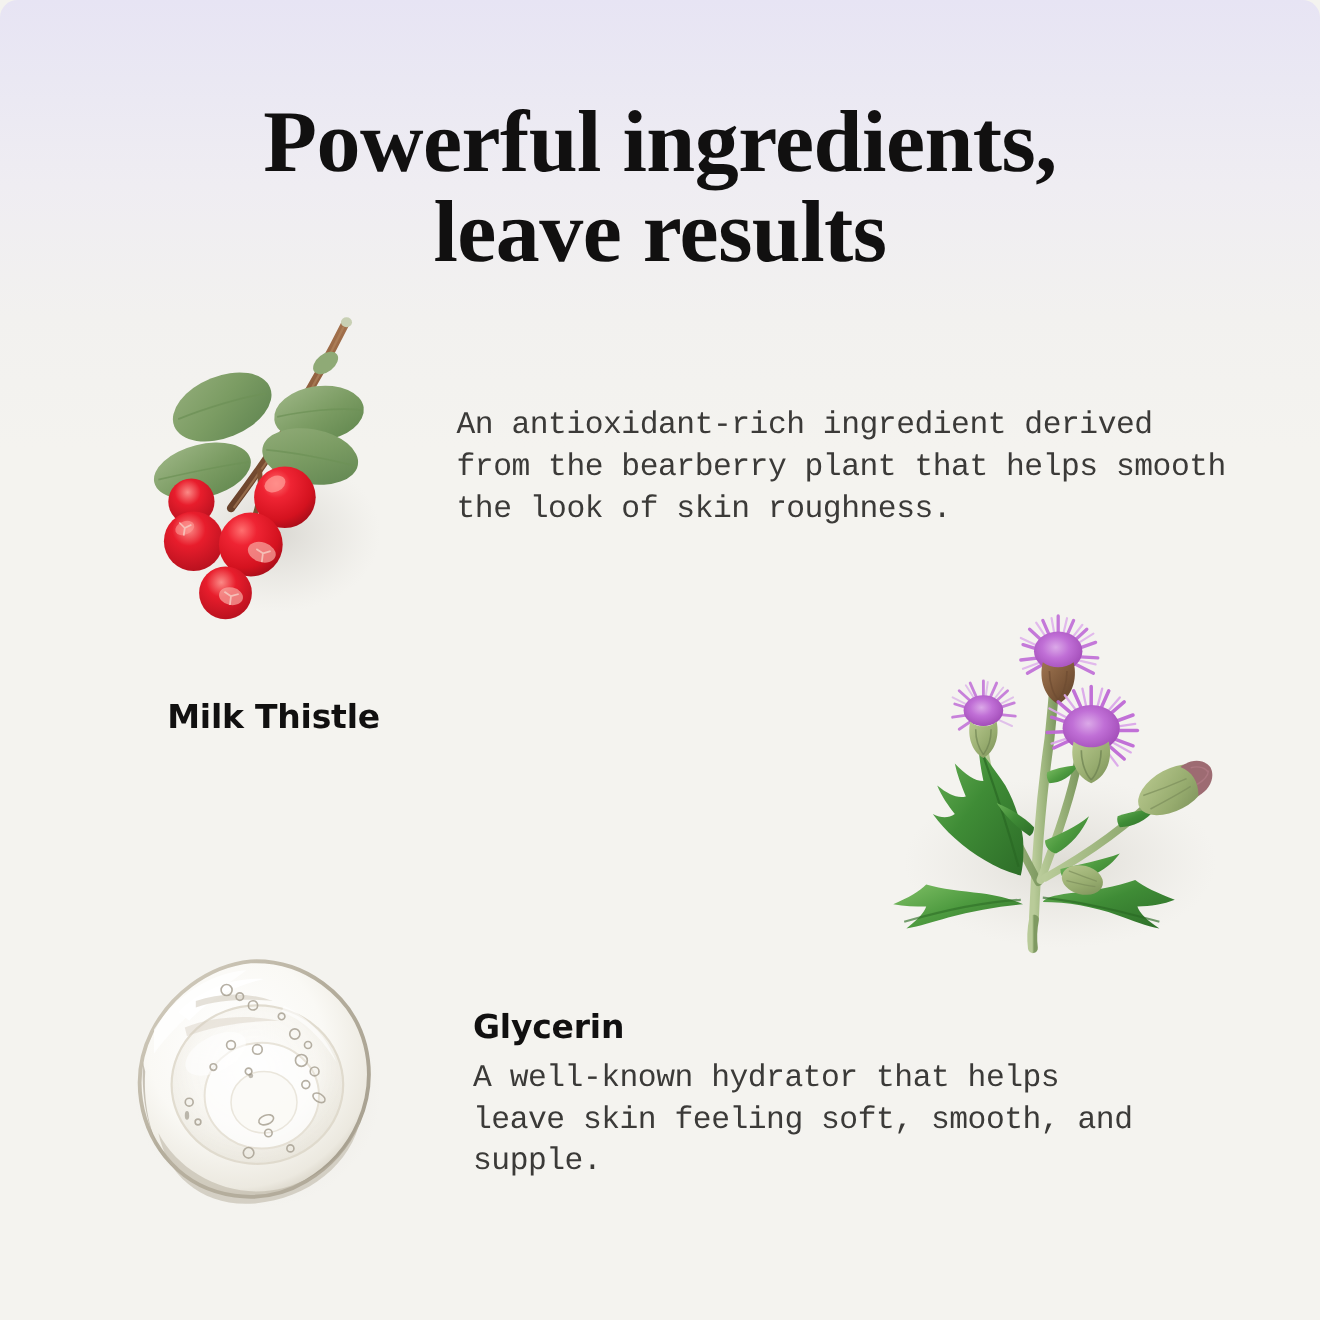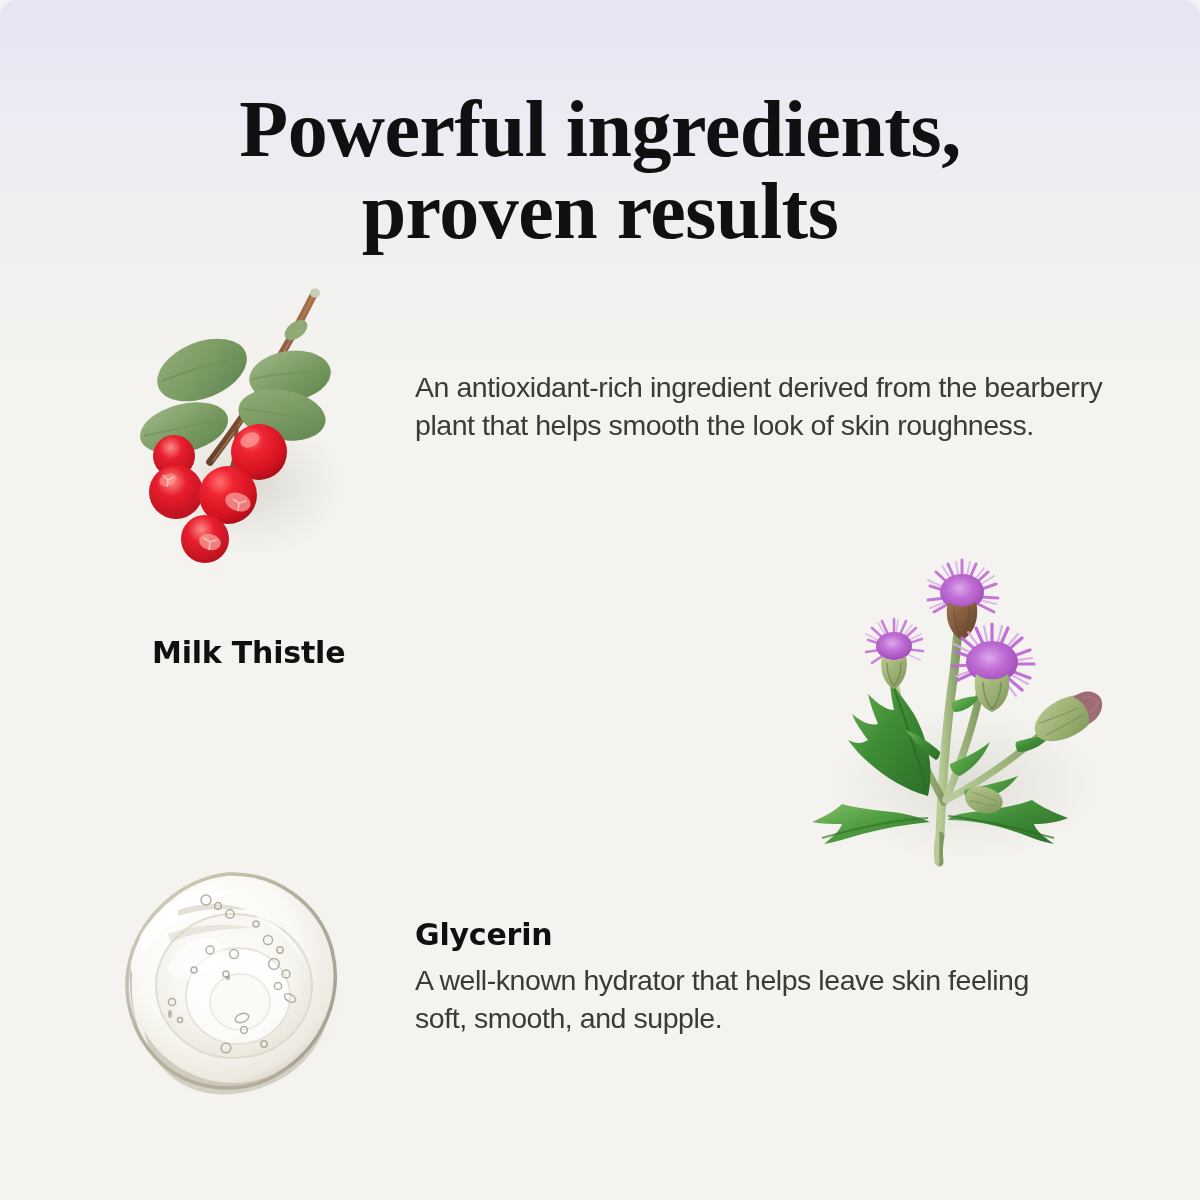--- a/index.html
+++ b/index.html
@@ -45,47 +45,47 @@
     margin:0 0 10px 0;
     font-family:"DejaVu Sans", sans-serif;
     font-weight:700;
     font-size:30px;
     line-height:1.1;
     letter-spacing:-0.2px;
     color:#111010;
   }
   .block p{
     margin:0;
-    font-family:Liberation Sans, sans-serif;
+    font-family:Liberation Mono, monospace;
     font-weight:400;
     font-size:28.5px;
     line-height:1.34;
     letter-spacing:-0.45px;
     color:#3b3a38;
   }
   #block-uva{ left:415px; top:368px; width:700px; }
   #block-milk{ left:152px; top:636px; width:620px; }
-  #block-gly{  left:415px; top:918px; width:620px; }
+  #block-gly{  left:430px; top:918px; width:620px; }
 
   
   .art{position:absolute;}
   .art svg{display:block;overflow:visible;}
 
   #art-bearberry{ left:118px; top:280px; width:300px; height:300px; }
   #art-thistle{  left:778px; top:552px; width:350px; height:320px; }
   #art-glycerin{ left:108px; top:862px; width:250px; height:250px; }
 </style>
 </head>
 <body>
 
 <div id="page">
 
   <div class="headline">
     <span class="l1">Powerful ingredients,</span>
-    <span class="l2">proven results</span>
+    <span class="l2">leave results</span>
   </div>
 
   <div class="art" id="art-bearberry">
     <svg viewBox="0 0 300 300" width="300" height="300" aria-hidden="true">
       <defs>
         <radialGradient id="berryG" cx="36%" cy="28%" r="78%">
           <stop offset="0%" stop-color="#ff6f6f"></stop>
           <stop offset="30%" stop-color="#ef2433"></stop>
           <stop offset="75%" stop-color="#d4121f"></stop>
           <stop offset="100%" stop-color="#a50d19"></stop>

